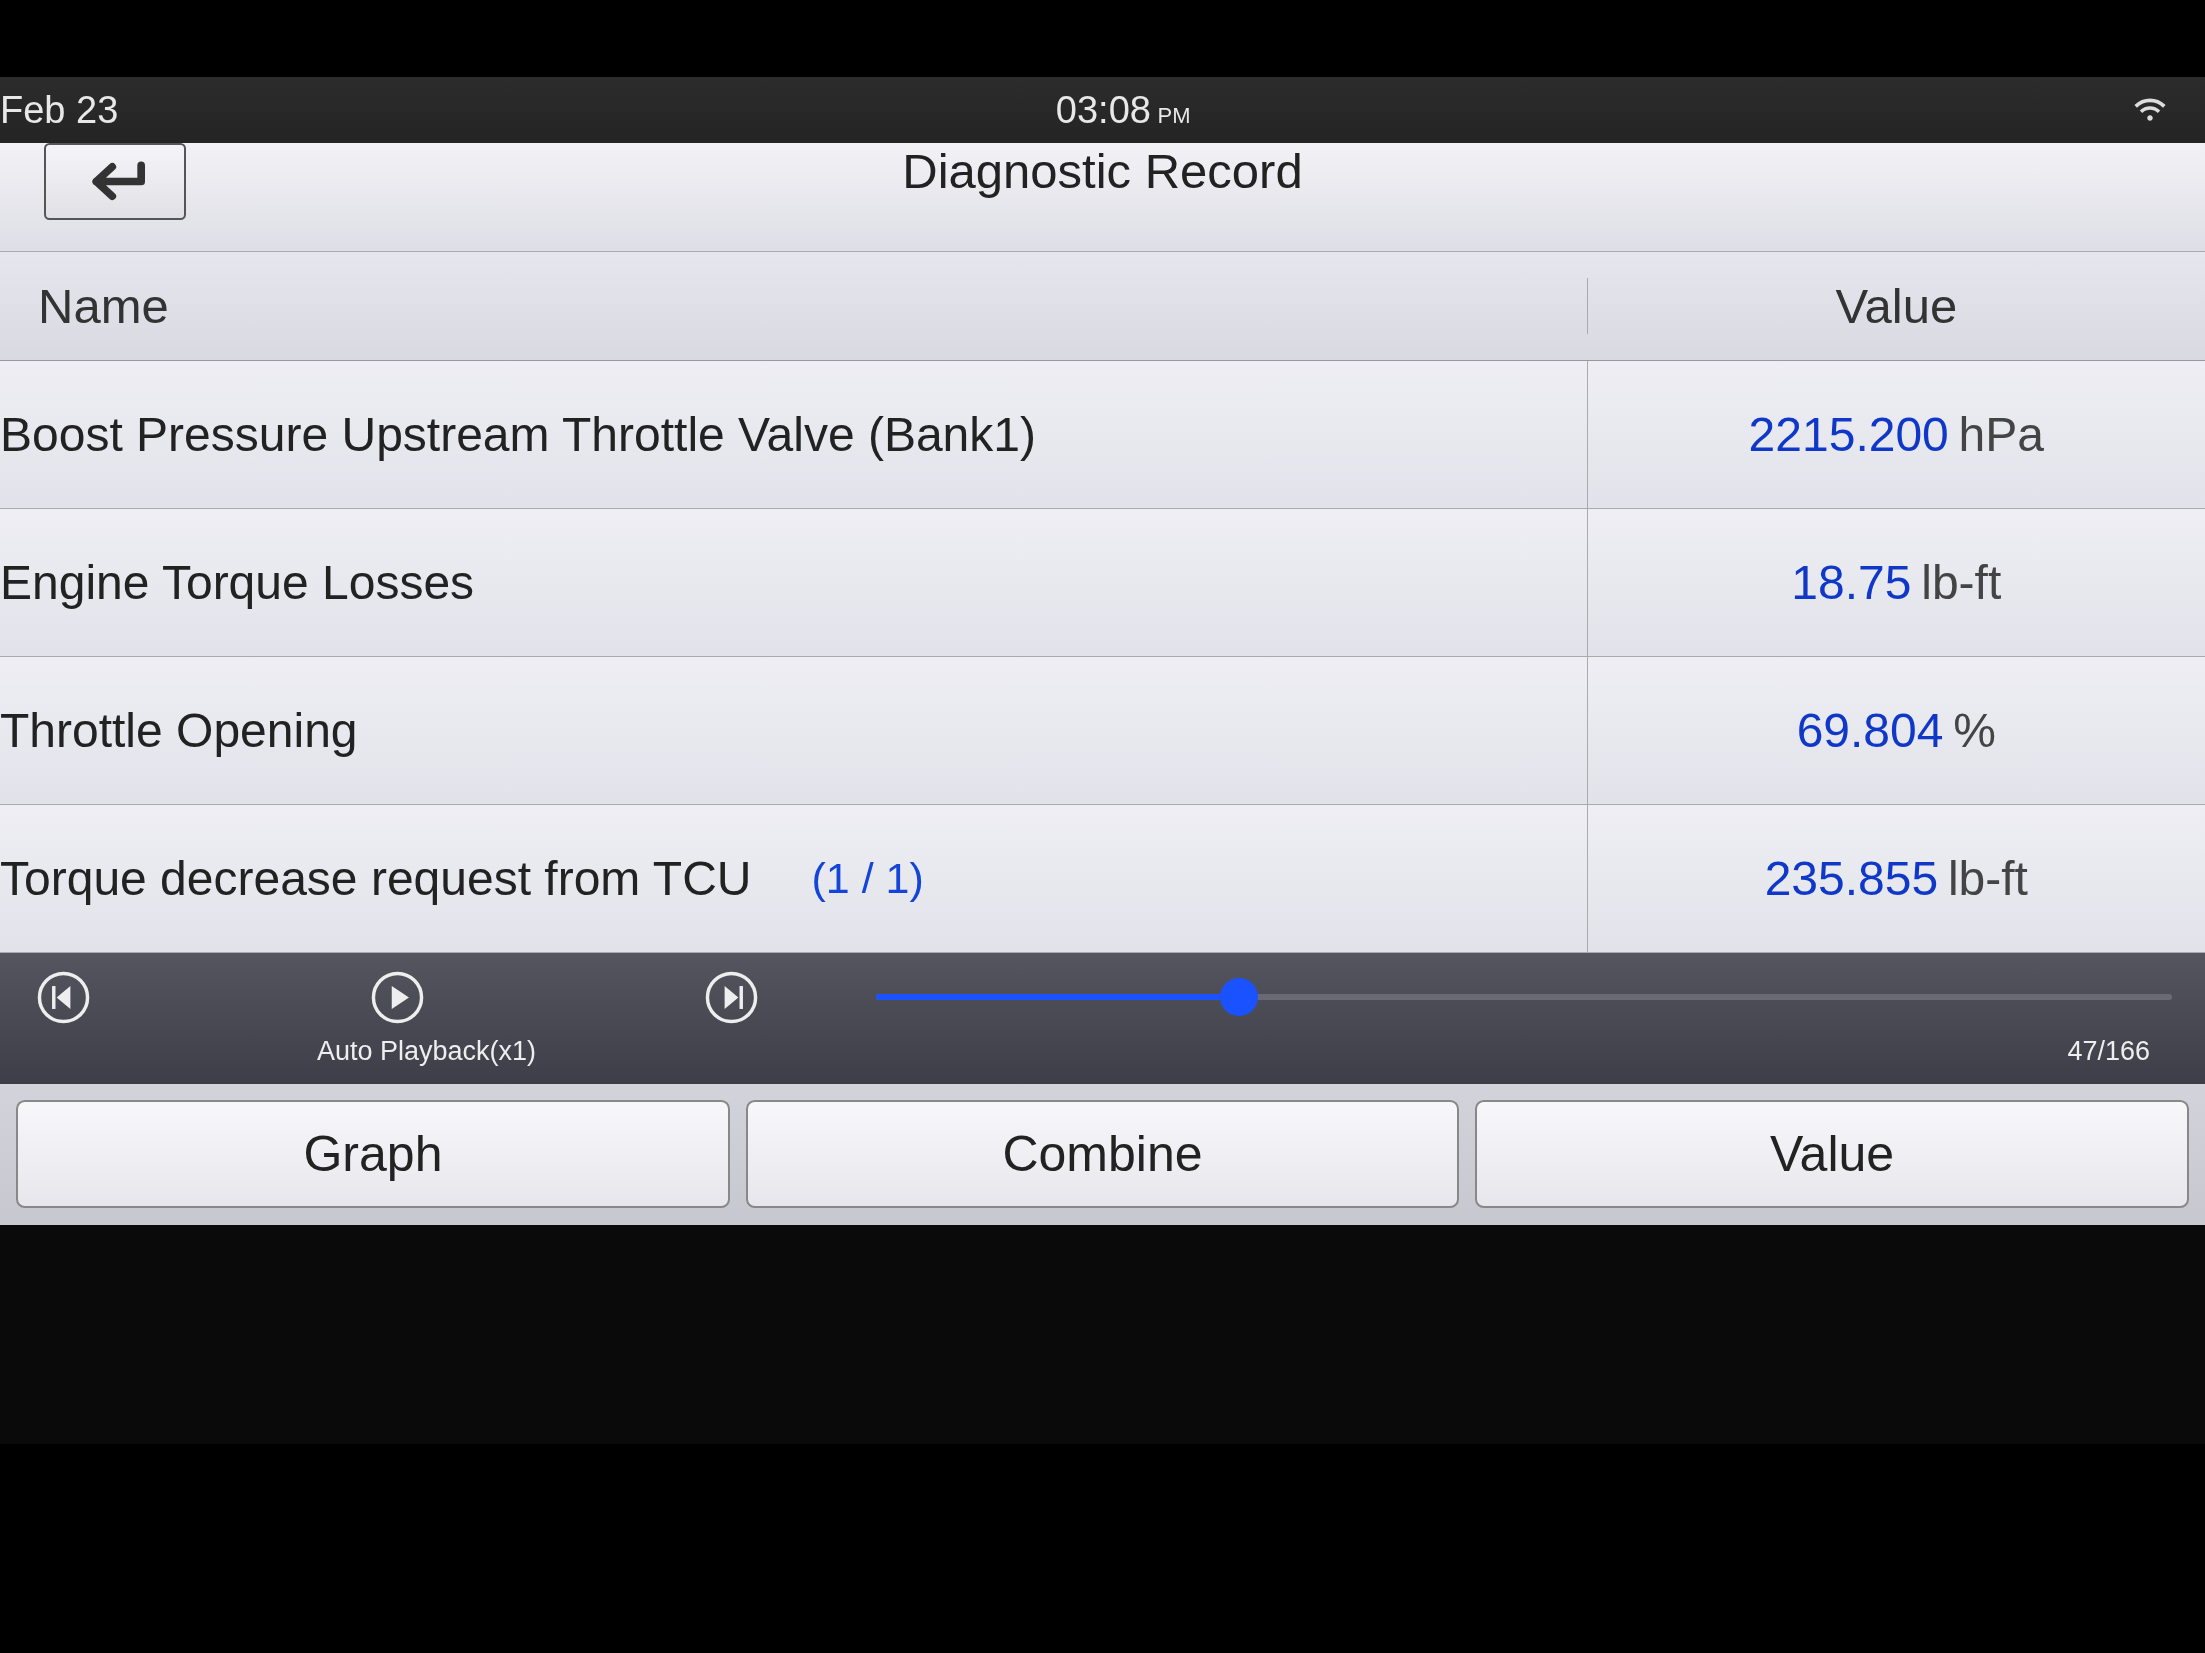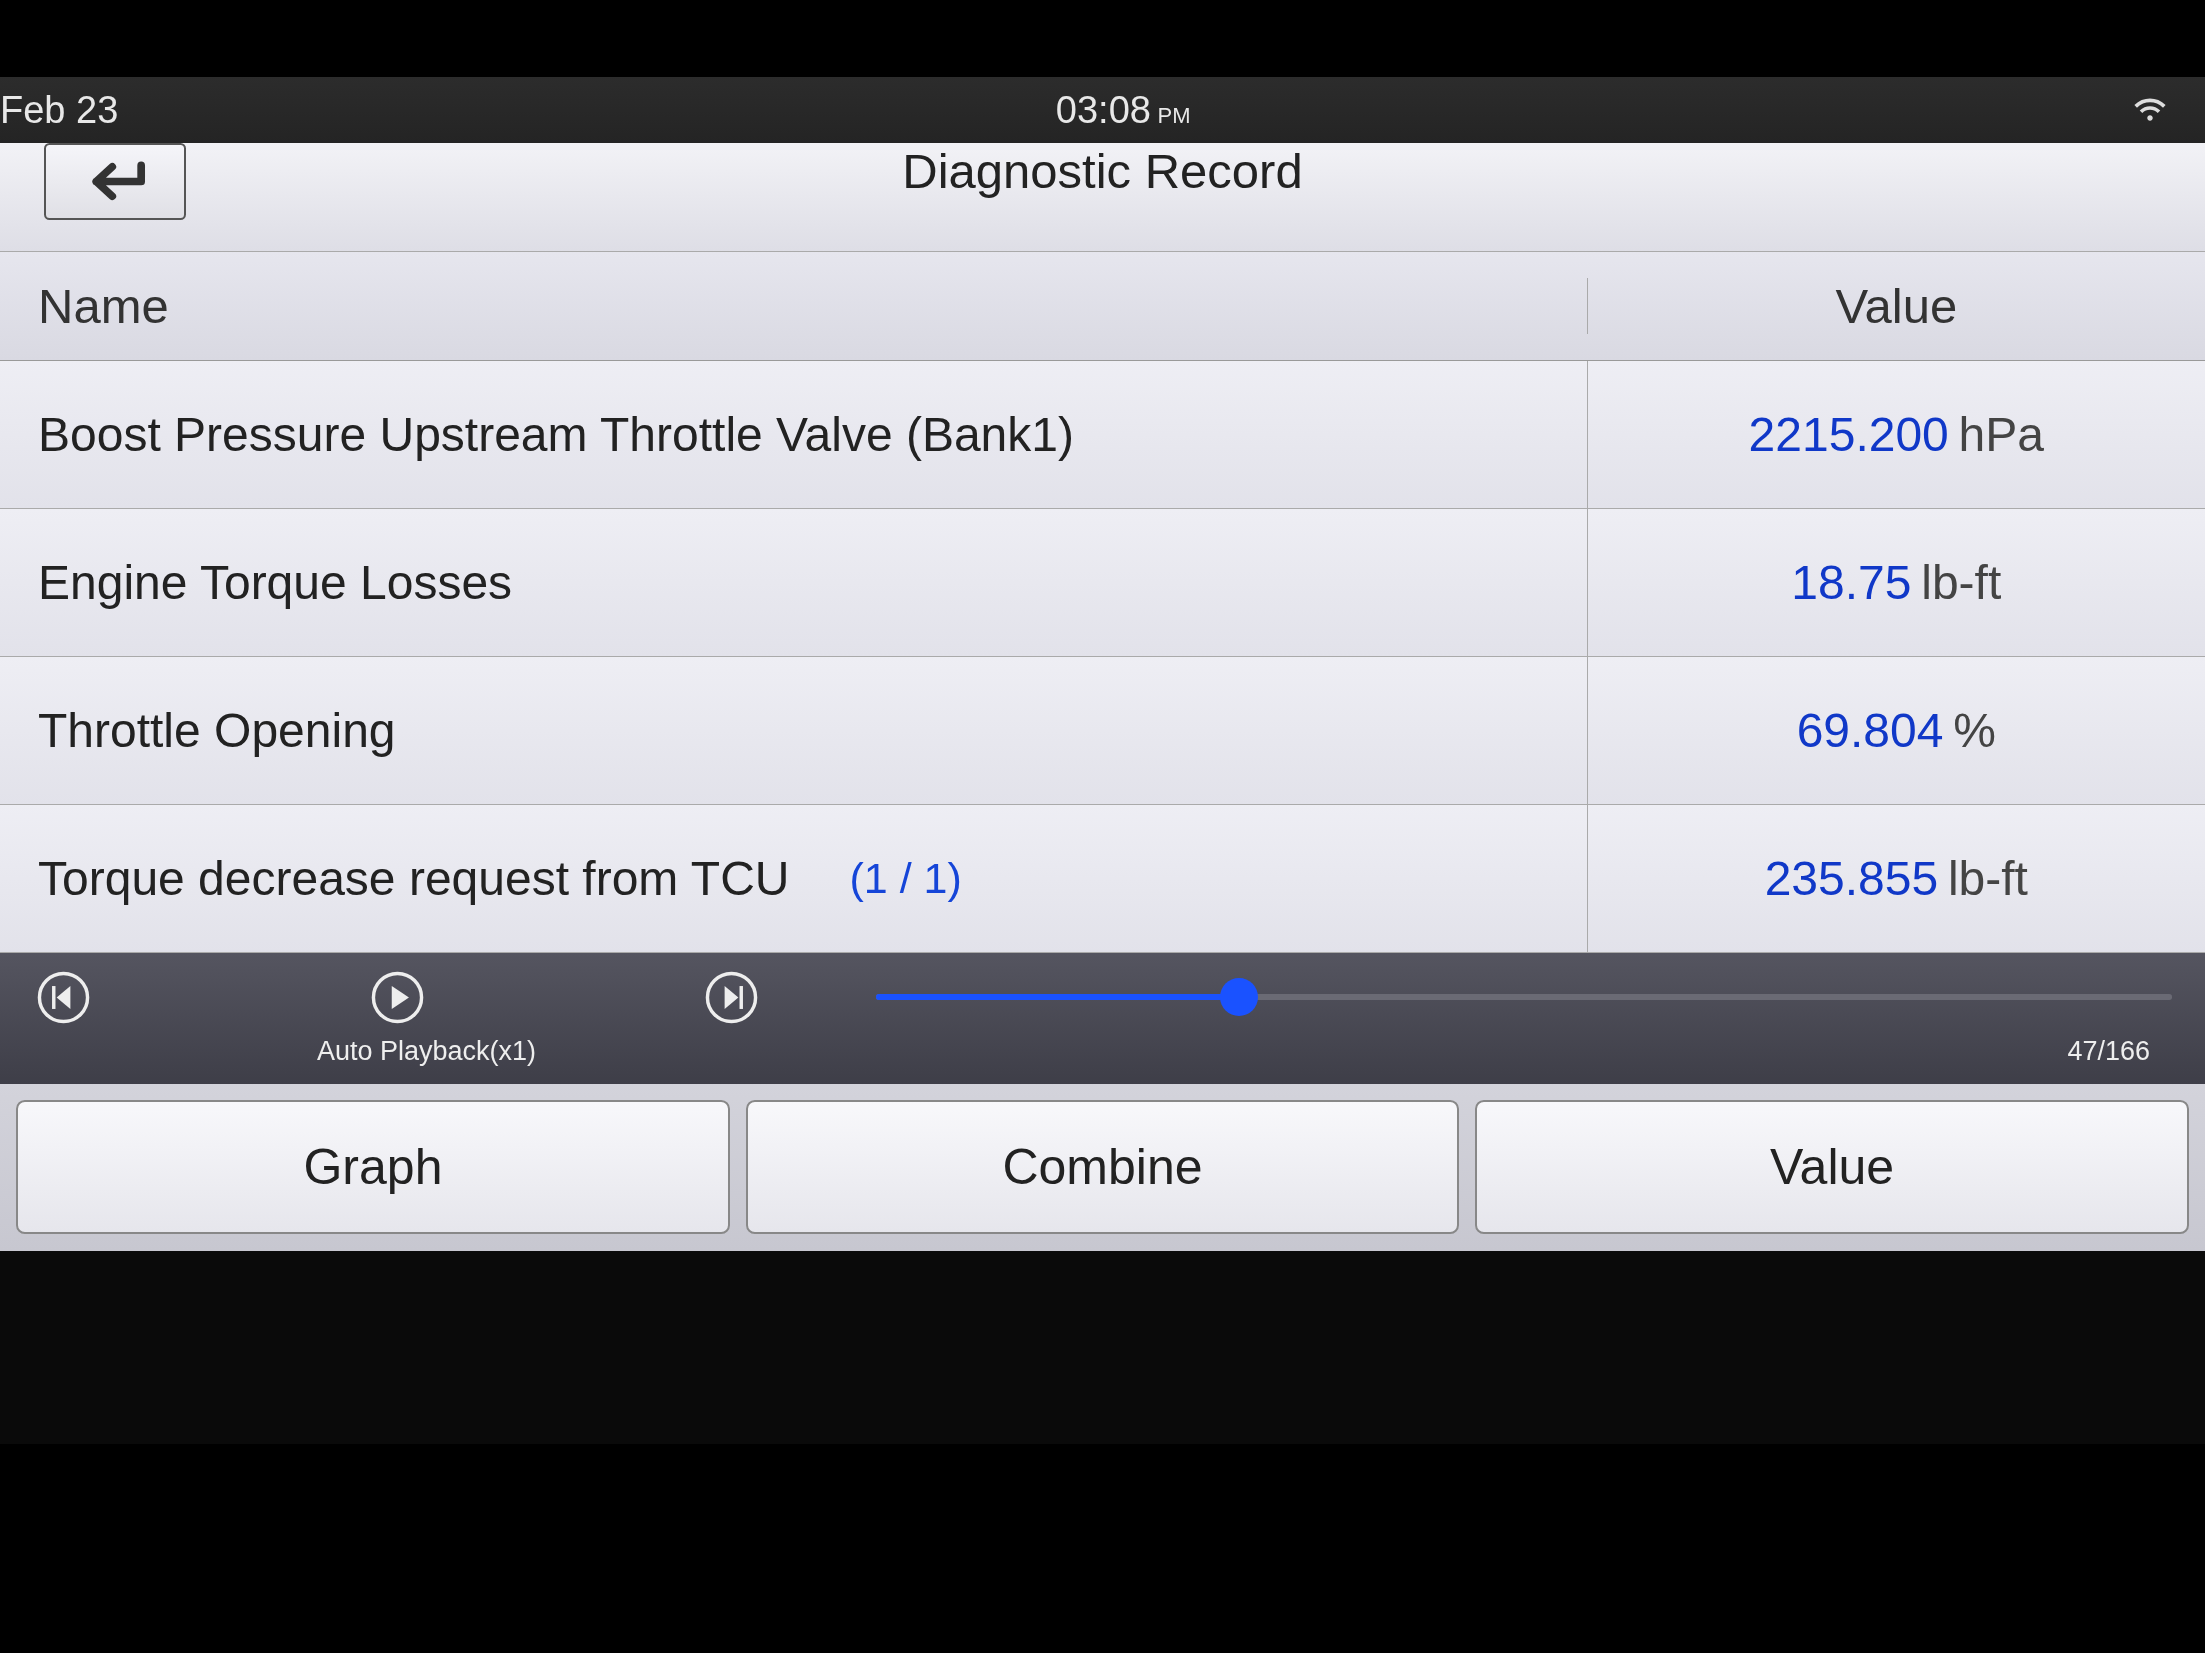--- a/index.html
+++ b/index.html
@@ -80,21 +80,21 @@
   .col-name { flex: 0 0 72%; padding-left: 38px; border-right:1.1px solid #aaa;}
   .col-value { flex: 1; text-align:center;}
   .row {
     display:flex;
     align-items:center;
     height: 148px;
     border-bottom: 1.6px solid #aaa;
     font-size: 48px;
     background: linear-gradient(#eeeef4,#e2e2ea);
   }
-  .row .name { flex:0 0 72%; padding-left:38px; color:#222; border-right:1.1px solid #aaa; height:100%; display:flex; align-items:center; gap:33px;}
+  .row .name { flex:0 0 72%; color:#222; border-right:1.1px solid #aaa; height:100%; display:flex; align-items:center; gap:33px;}
   .row .value { flex:1; text-align:center; }
   .row .value .num { color:#1038c8; font-weight:500;}
   .row .value .unit { color:#444; margin-left:9.8px;}
   .frame-indicator { color:#1545d8; font-size:43px; margin-left:27px;}
   
   .playbar {
     height: 131px;
     background: linear-gradient(#555560,#3e3e48);
     color:#eee;
     display:flex;
@@ -146,21 +146,21 @@
   }
   
   .bottombar {
     display:flex;
     gap:16.4px;
     padding:16.4px;
     background: linear-gradient(#d3d3db,#c7c7d0);
   }
   .bbtn {
     flex:1;
-    height:134px;
+    height:108px;
     background: linear-gradient(#f8f8fb,#e6e6ec);
     border:2.2px solid #888;
     border-radius:8.8px;
     display:flex;
     align-items:center;
     justify-content:center;
     font-size:50px;
     color:#222;
   }
 </style>

